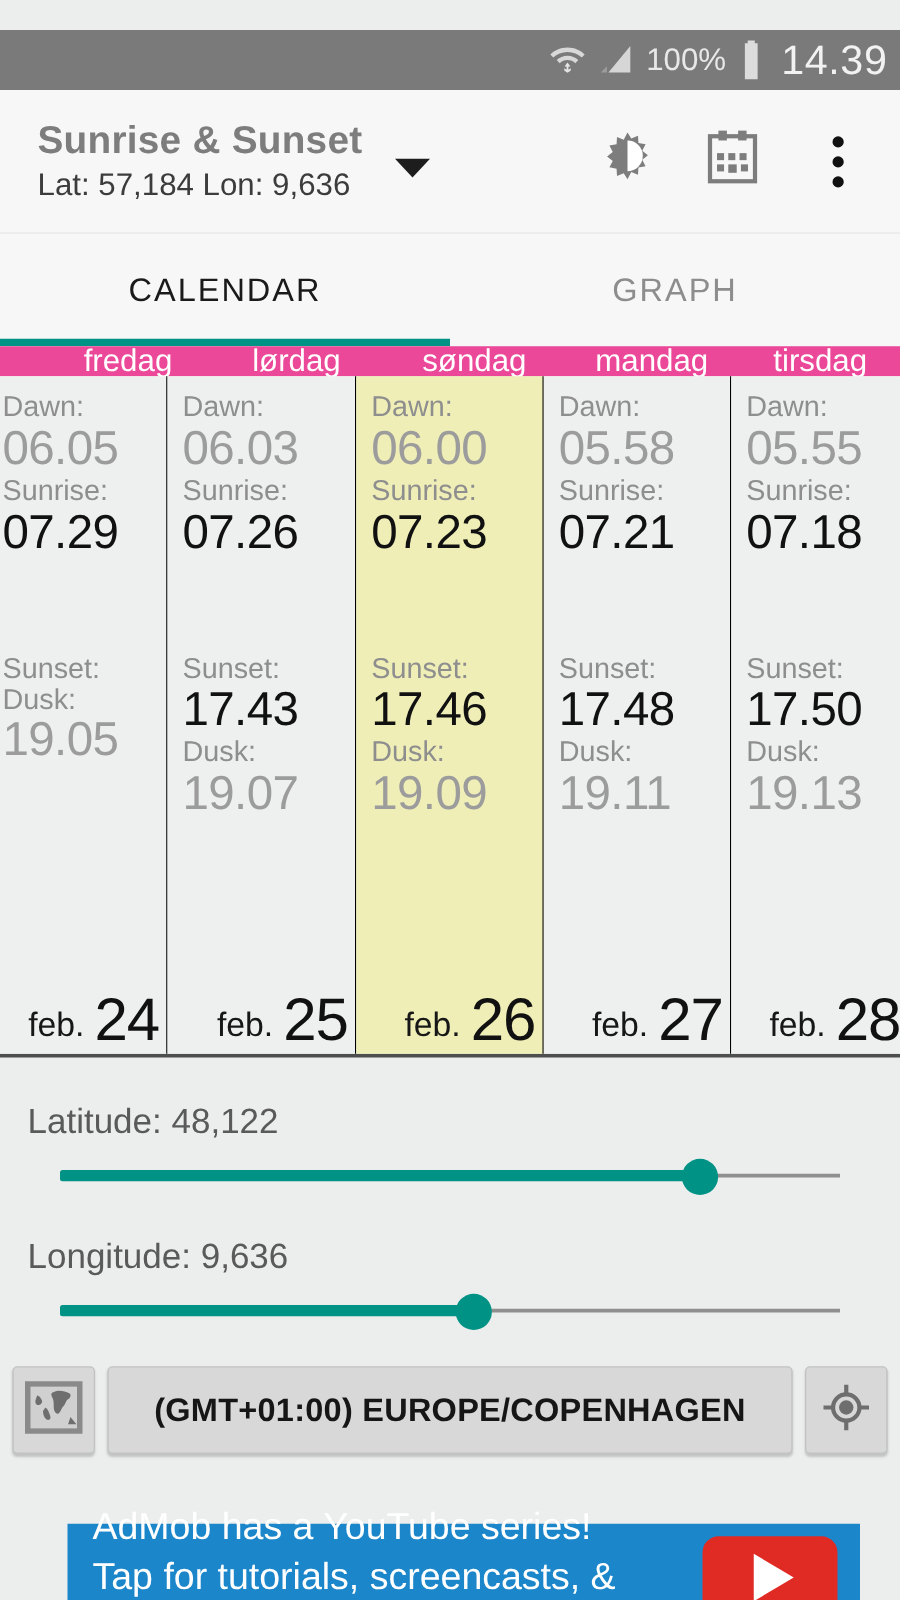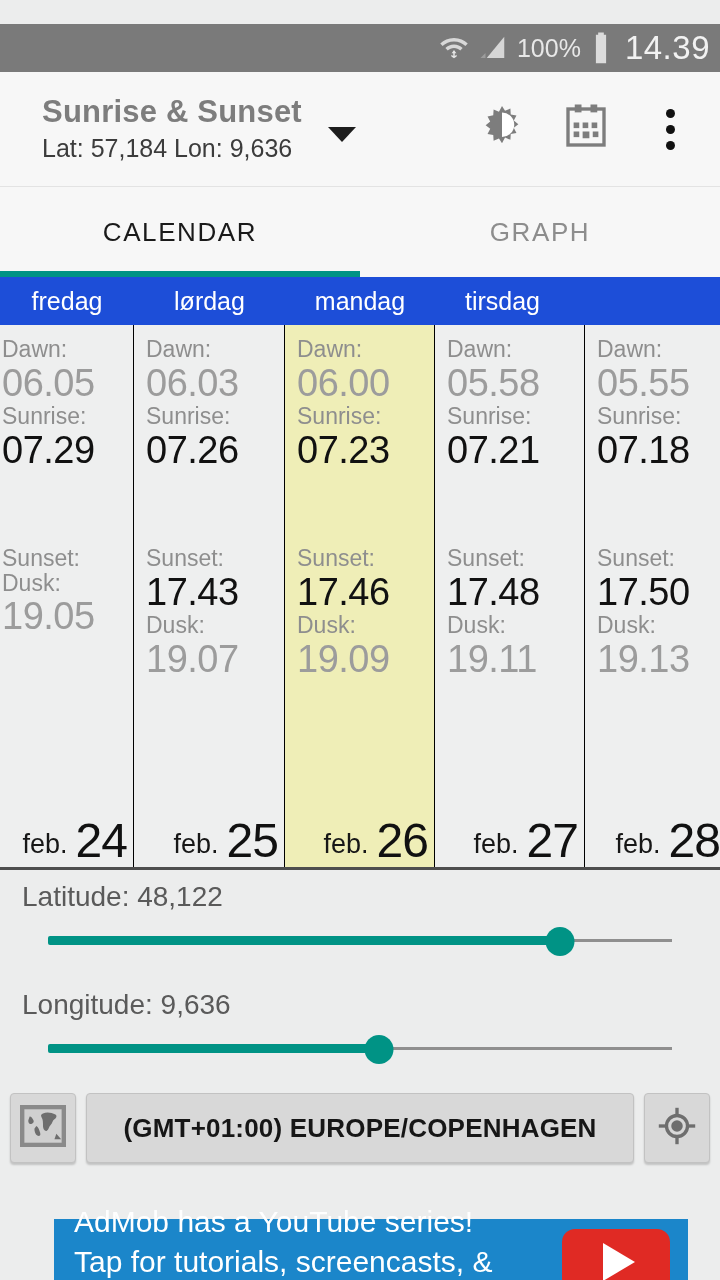--- a/index.html
+++ b/index.html
@@ -20,40 +20,40 @@
   .sb-icon { display:flex; align-items:center; }
   .sb-pct { color: #e8e8e8; font-size: 25px; }
   .sb-clock { color: #f2f2f2; font-size: 33px; margin-left: 4px; letter-spacing: .5px; }
 
   
   .appbar {
     height: 115px; background: #f7f7f7;
     display: flex; align-items: center; position: relative;
     border-bottom: 1px solid #e3e3e3;
   }
-  .titles { padding-left: 42px; flex: 0 0 auto; }
+  .titles { padding-left: 30px; flex: 0 0 auto; }
   .app-title { font-size: 31px; font-weight: bold; color: #7d7d7d; line-height: 1.16; letter-spacing: .2px; }
   .app-sub { font-size: 25px; color: #3c3c3c; line-height: 1.28; margin-top: 2px; }
   .caret-wrap { margin-left: 26px; display:flex; align-items:center; height:100%; padding-top:10px;}
   .caret { width: 0; height: 0; border-left: 14px solid transparent; border-right: 14px solid transparent; border-top: 15px solid #1d1d1d; }
   .actions { margin-left: auto; display: flex; align-items: center; gap: 0; padding-right: 8px; }
   .act { width: 84px; height: 84px; display: flex; align-items: center; justify-content: center; }
   .dots { display: flex; flex-direction: column; gap: 7px; align-items: center; }
   .dots i { width: 9px; height: 9px; background: #111; border-radius: 50%; display:block; }
 
   
   .tabs { height: 90px; background: #f7f7f7; display: flex; position: relative; }
   .tab { flex: 1; display: flex; align-items: center; justify-content: center;
          font-size: 26px; letter-spacing: 1.6px; color: #8d8d8d; }
   .tab.active { color: #1a1a1a; }
   .tab-indicator { position: absolute; left: 0; bottom: 0; width: 50%; height: 6px; background: #009385; }
 
   
   .cal { position: relative; height: 580px; background: #eceded; }
-  .daynames { height: 48px; background: #1d4ed8; display: flex; }
+  .daynames { height: 24px; background: #ec4899; display: flex; padding-left: 39px; }
   .dayname { color: #fff; font-size: 25px; display:flex; align-items:center; justify-content:center; }
   .grid { position: relative; height: 545px; display: flex; border-bottom: 3px solid #4e4e4e; }
   .col { position: relative; background: #eeefef; border-right: 1px solid #000;
          display: flex; flex-direction: column; overflow: hidden; }
   .col.today { background: #efeeb7; }
   .col-inner { padding: 12px 0 0 12px; flex: 1 1 auto; position: relative; }
   .lbl { font-size: 23px; color: #8e8e8e; line-height: 1.08; }
   .big { font-size: 38px; color: #111; line-height: 1.12; letter-spacing: -.5px; }
   .big.dim { color: #9c9c9c; }
   .gap { height: 74px; }
@@ -169,20 +169,21 @@
   <div class="tabs">
     <div class="tab active">CALENDAR</div>
     <div class="tab">GRAPH</div>
     <div class="tab-indicator"></div>
   </div>
 
   <div class="cal">
     <div class="daynames">
       <div class="dayname" style="width:134px">fredag</div>
       <div class="dayname" style="width:151px">lørdag</div>
+      <div class="dayname" style="width:150px">søndag</div>
       <div class="dayname" style="width:150px">mandag</div>
       <div class="dayname" style="width:135px">tirsdag</div>
     </div>
 
     <div class="grid">
 
       <div class="col" style="width:134px">
         <div class="col-inner" style="margin-left:-10px">
           <div class="lbl">Dawn:</div>
           <div class="big dim">06.05</div>

